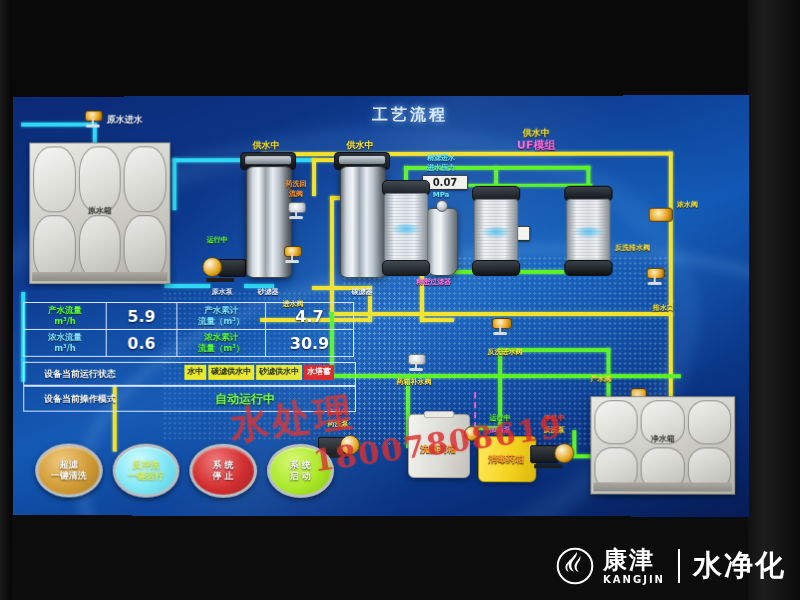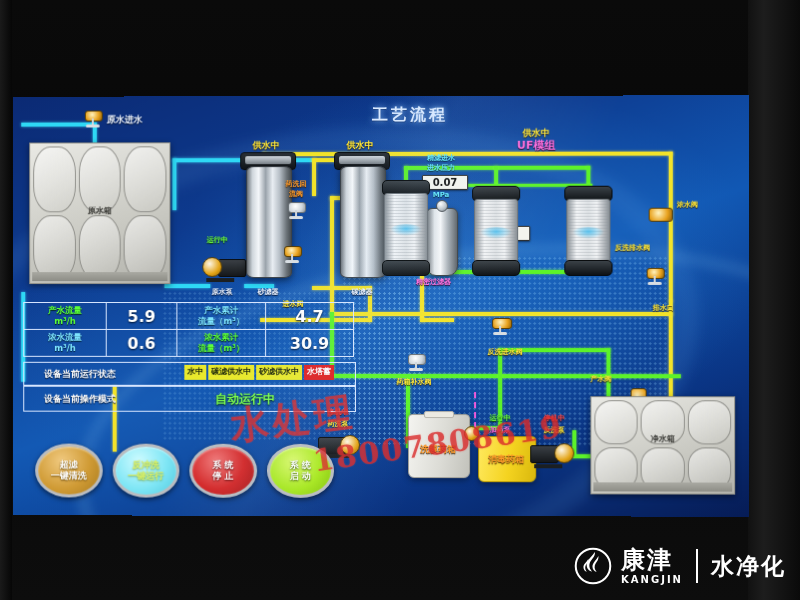--- a/index.html
+++ b/index.html
@@ -176,21 +176,21 @@
       font-family:"DejaVu Serif",serif;transform:rotate(-7deg);text-shadow:0 0 2px rgba(255,90,90,.35);}
   .scrawl1{left:218px;top:298px;font-size:38px;letter-spacing:4px;}
   .scrawl2{left:300px;top:330px;font-size:30px;letter-spacing:2px;transform:rotate(-8deg);}
 
   
   .brand{position:absolute;right:14px;bottom:14px;display:flex;align-items:center;gap:9px;}
   .brand .flame{width:38px;height:40px;}
   .brand .cn{color:#fff;font-size:24px;font-weight:bold;letter-spacing:2px;line-height:1;}
   .brand .en{color:#fff;font-size:10px;font-weight:bold;letter-spacing:2px;margin-top:2px;}
   .brand .divider{width:2px;height:34px;background:#fff;margin:0 4px;}
-  .brand .tag{color:#fff;font-size:23px;font-weight:bold;letter-spacing:2px;}
+  .brand .tag{color:#fff;font-size:29px;font-weight:bold;letter-spacing:2px;}
 </style>
 </head>
 <body>
 
 <div class="photo">
   <div class="bezel"></div>
   <div class="bezel-left"></div>
   <div class="bezel-side"></div>
 
   <div class="screen">

